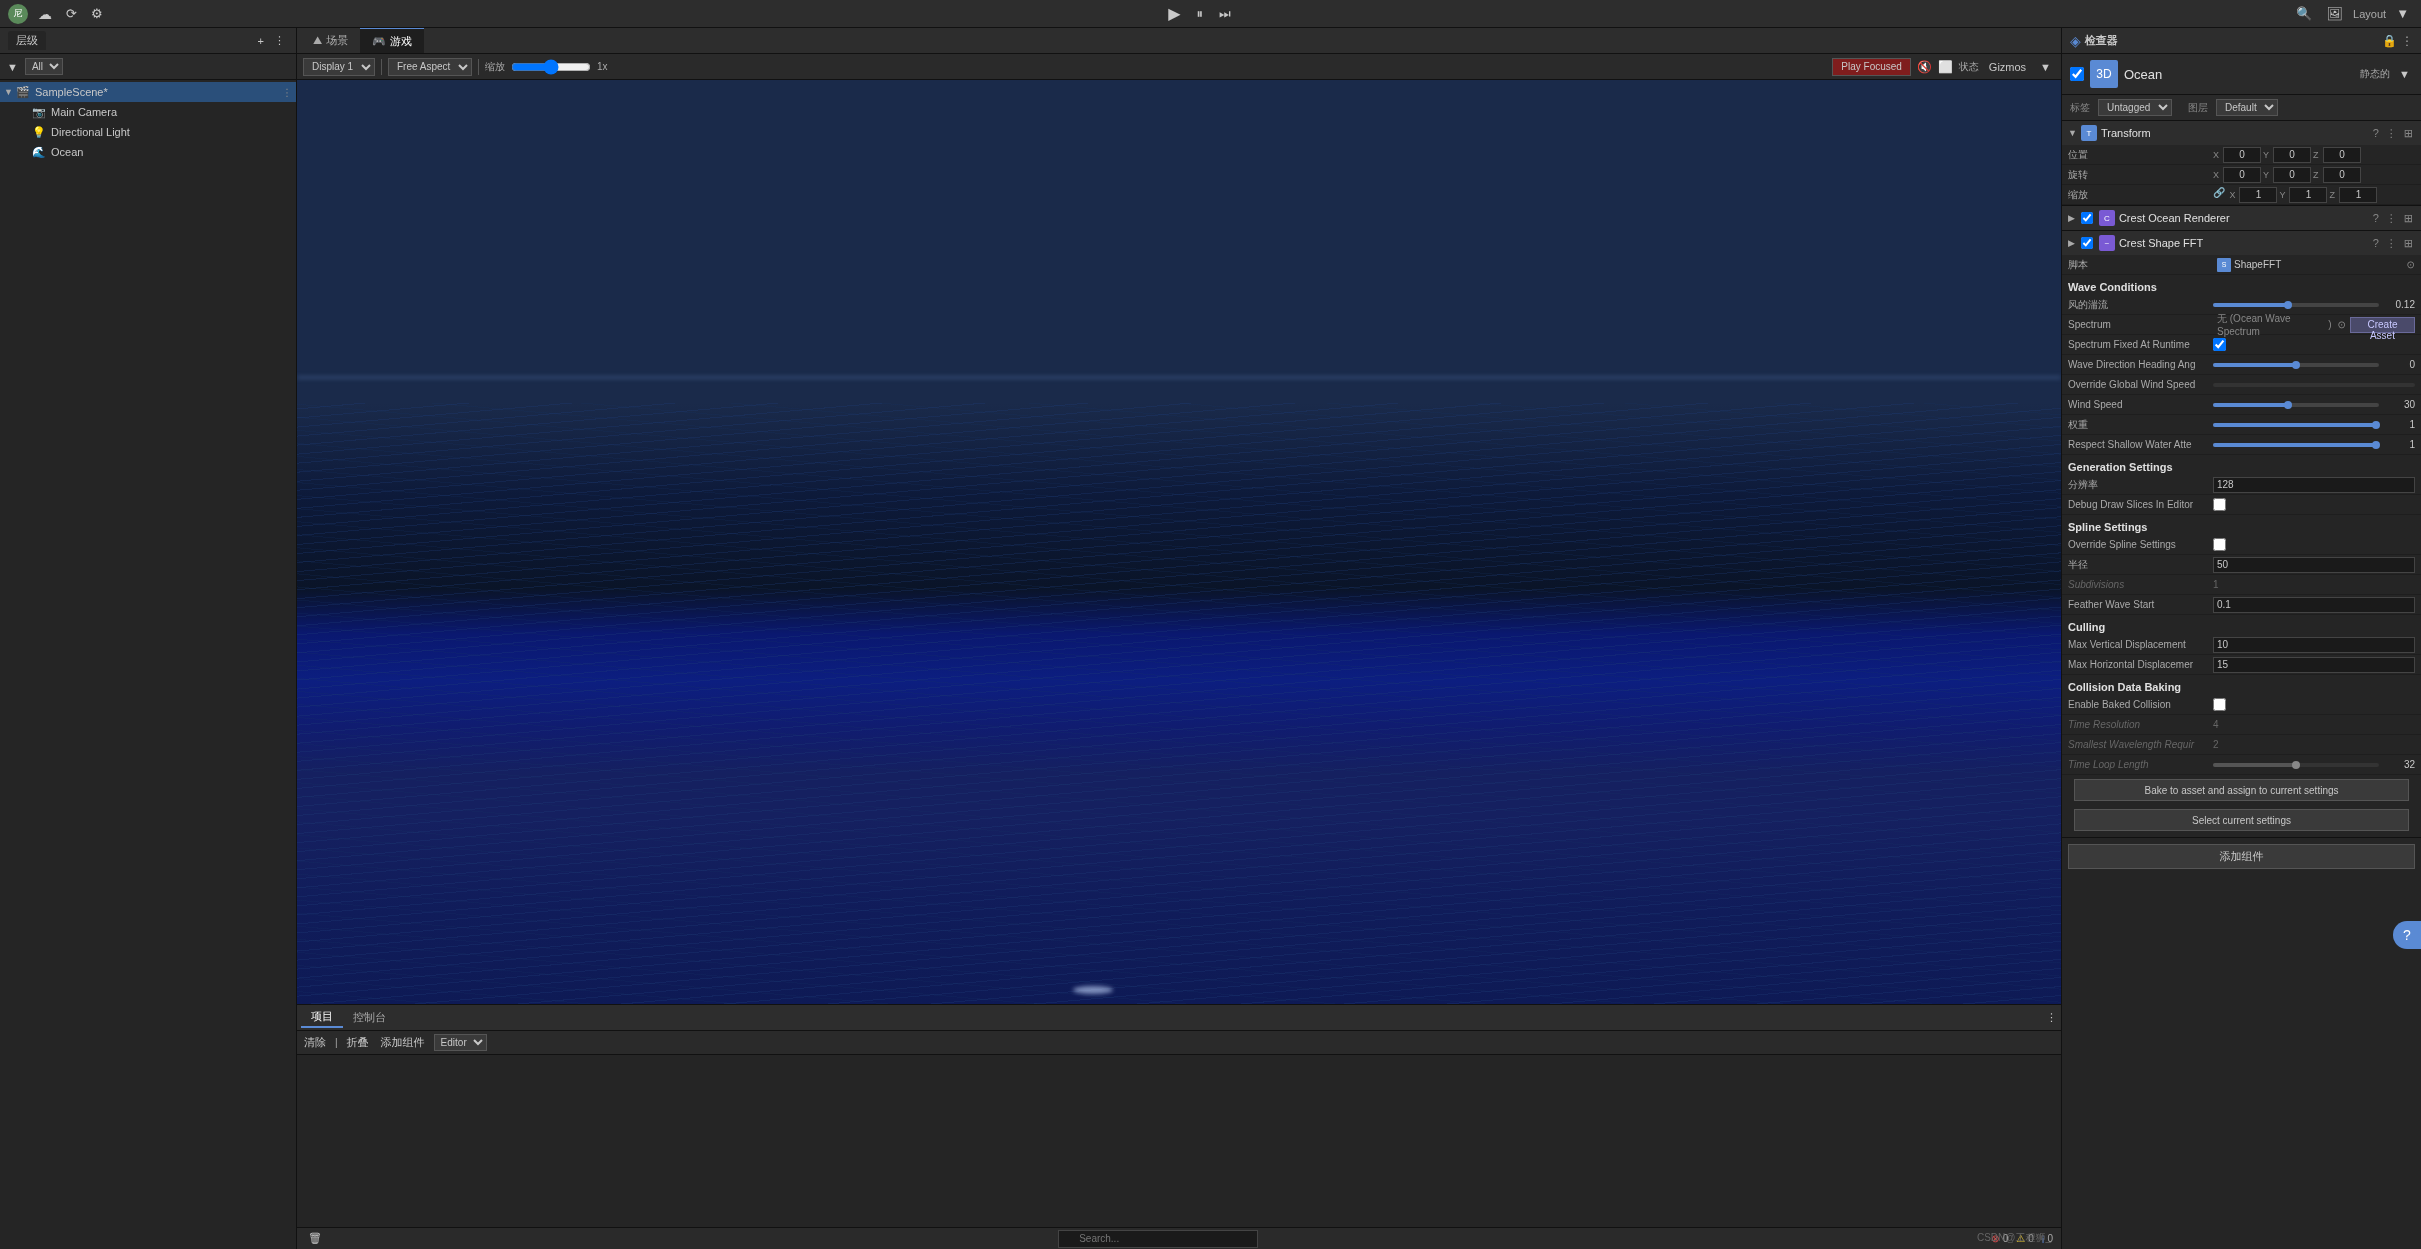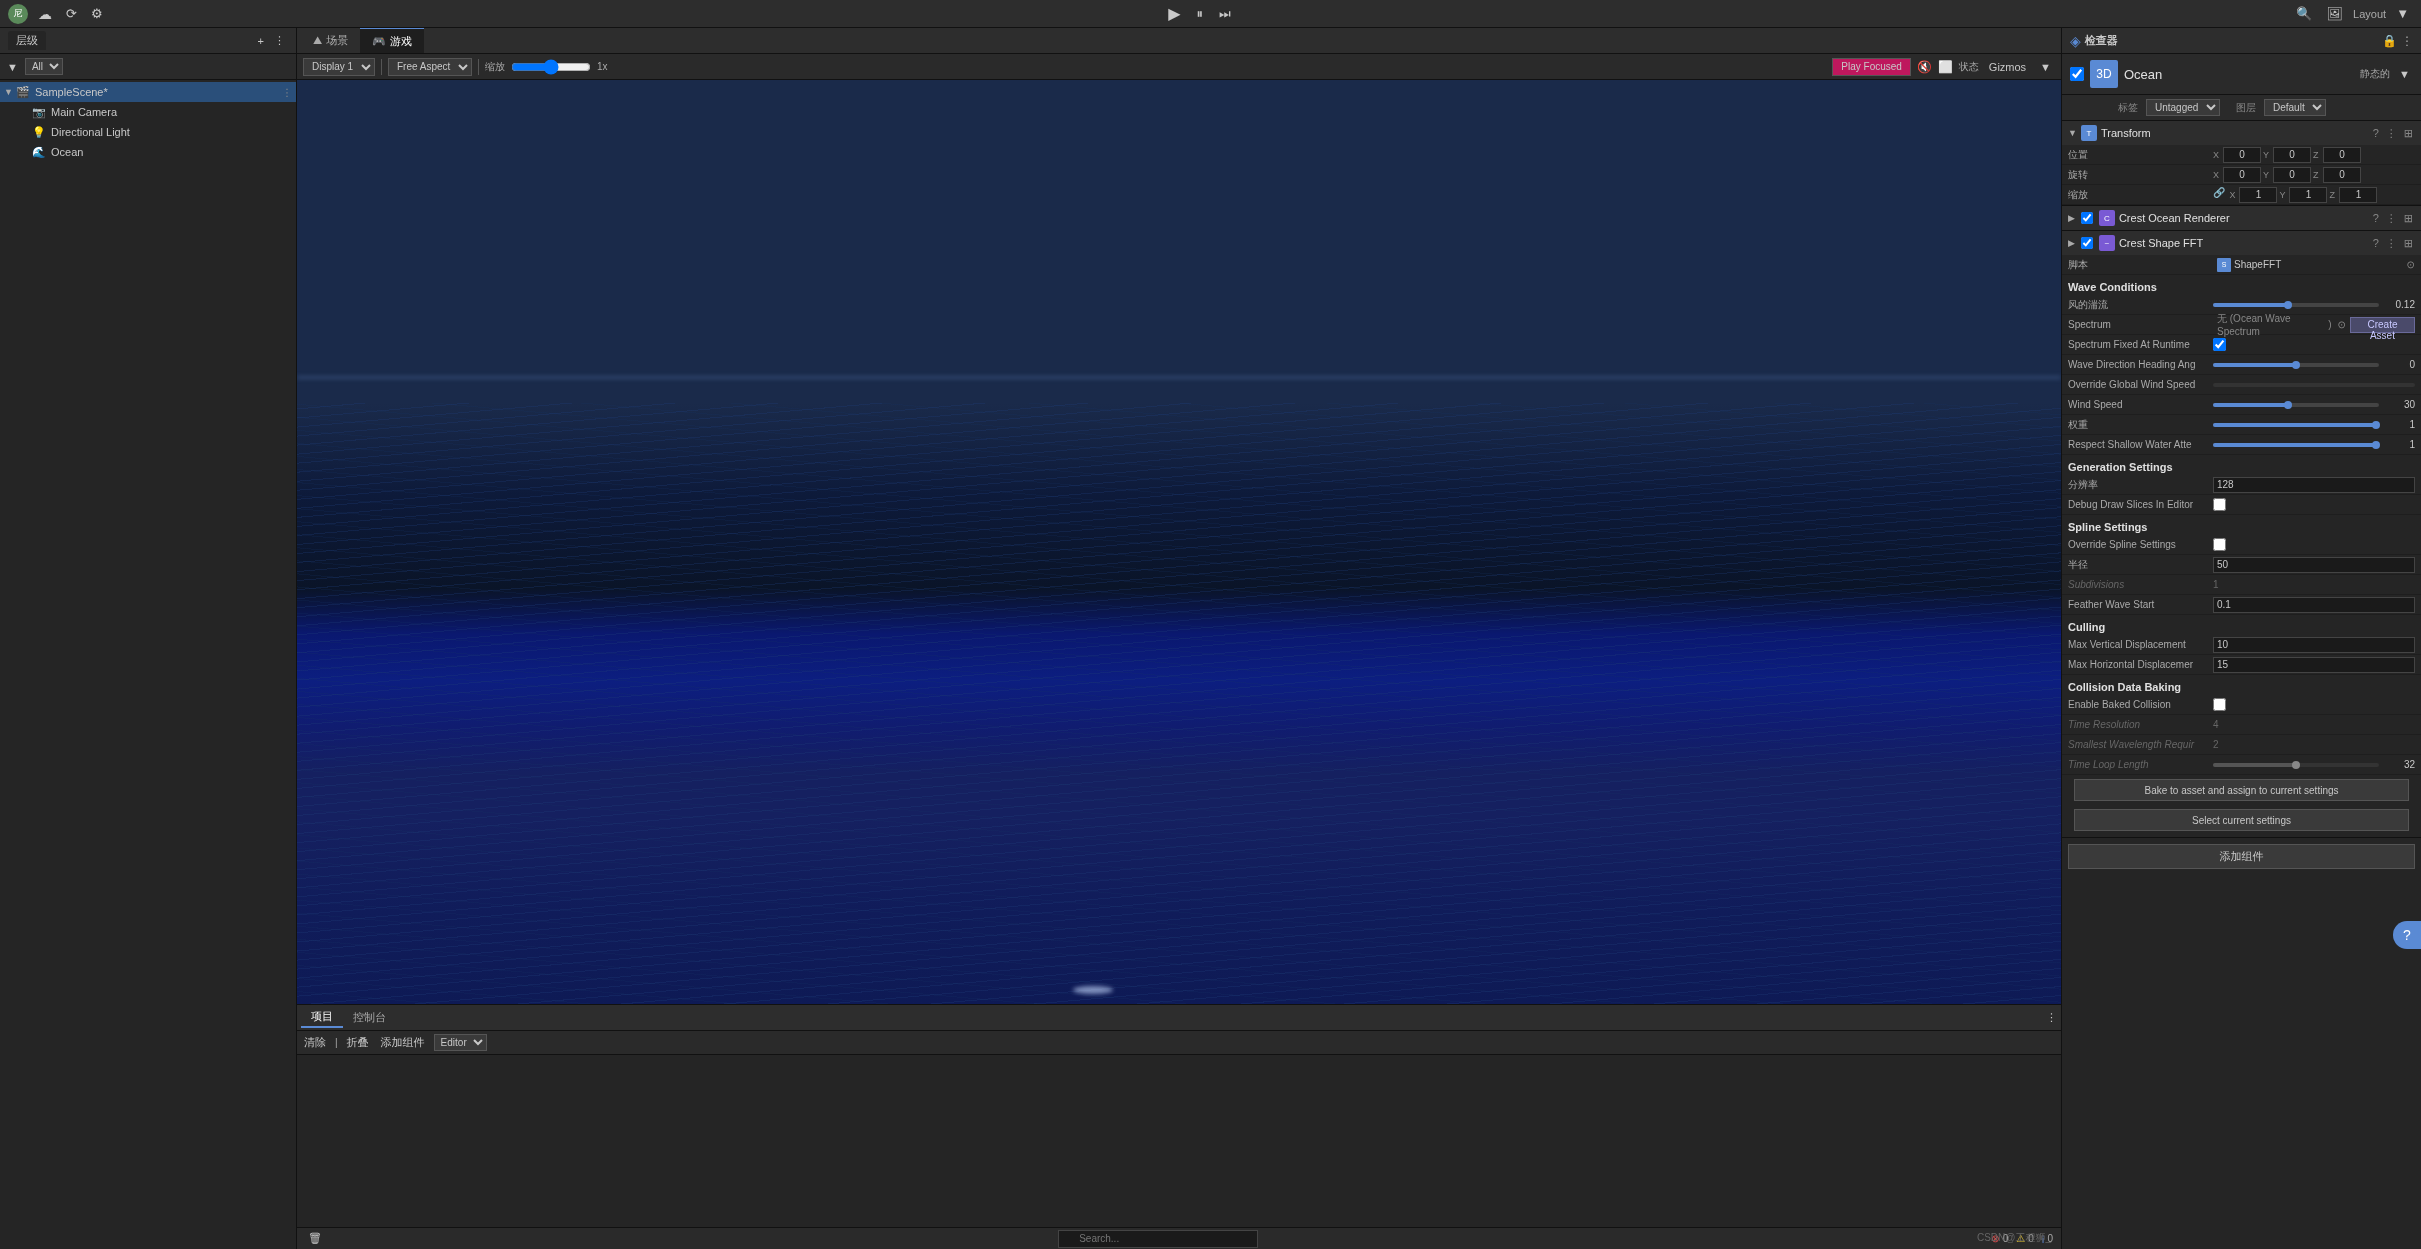--- a/index.html
+++ b/index.html
@@ -165,21 +165,21 @@
       background: #3a3a3a;
       border: 1px solid #555;
       color: #c8c8c8;
       font-size: 10px;
       padding: 1px 4px;
       height: 18px;
     }
     .toolbar-separator { width: 1px; height: 16px; background: #555; }
     .toolbar-label { font-size: 10px; color: #aaa; }
     .play-focused-btn {
-      background: #be185d;
+      background: #7f1d1d;
       border: 1px solid #555;
       color: #c8c8c8;
       font-size: 10px;
       padding: 1px 8px;
       cursor: pointer;
       height: 18px;
     }
     .mute-icon { font-size: 12px; color: #aaa; }
 
     
@@ -340,21 +340,21 @@
     
     .tag-row {
       background: #2a2a2a;
       padding: 4px 8px;
       display: flex;
       align-items: center;
       gap: 8px;
       border-bottom: 1px solid #111;
       font-size: 10px;
     }
-    .tag-label { color: #888; margin-left: 48px; }
+    .tag-label { color: #888; }
     .tag-select {
       background: #3a3a3a;
       border: 1px solid #555;
       color: #c8c8c8;
       font-size: 10px;
       padding: 1px 4px;
     }
     .layer-label { color: #888; margin-left: 8px; }
 
     

